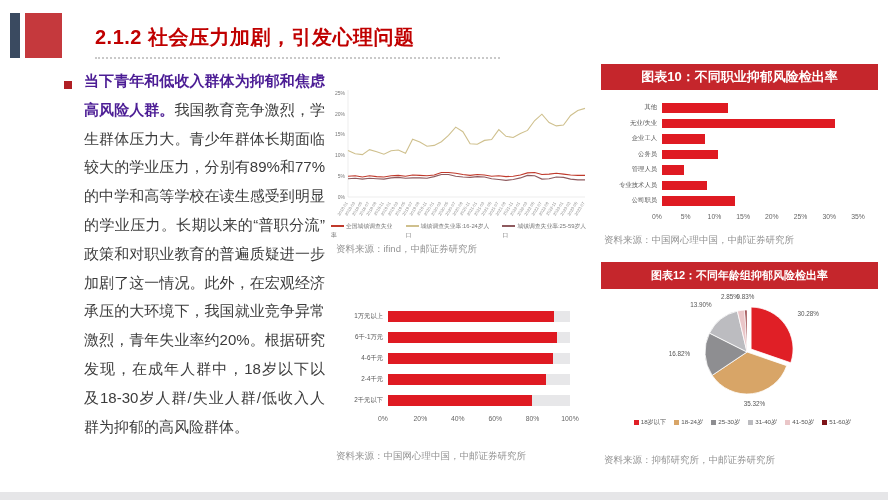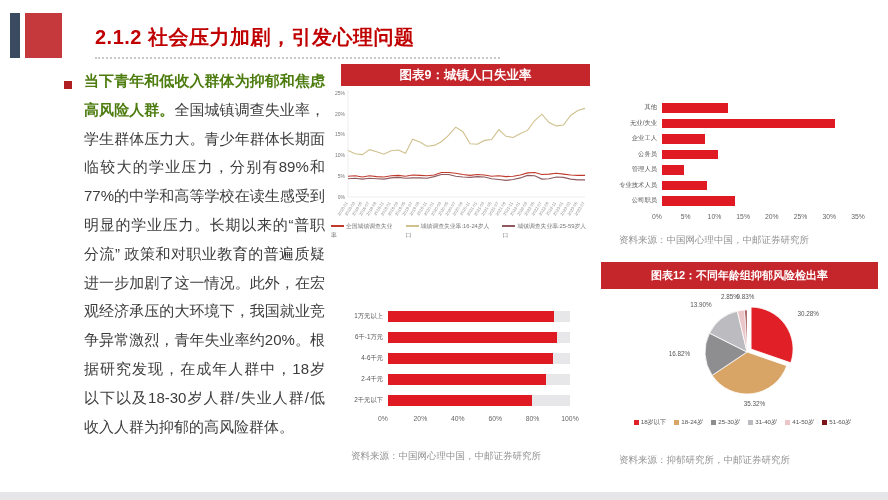--- a/index.html
+++ b/index.html
@@ -8,21 +8,21 @@
 
   
   .logo-dark{position:absolute;left:10px;top:13px;width:10px;height:45px;background:#3a4a60;}
   .logo-red{position:absolute;left:25px;top:13px;width:37px;height:45px;background:#c5393d;}
   .page-title{position:absolute;left:95px;top:24px;font-size:20px;font-weight:bold;color:#c00000;letter-spacing:.5px;}
   .dotted{position:absolute;left:95px;top:57px;width:405px;border-top:2px dotted #c9c9c9;}
 
   
   .bullet{position:absolute;left:64px;top:81px;width:8px;height:8px;background:#b01f24;}
   .para{position:absolute;left:84px;top:67px;width:241px;font-size:15px;line-height:28.8px;text-align:justify;color:#3c3c3c;}
-  .para b{color:#4d7c0f;}
+  .para b{color:#4c1d95;}
 
   
   .panel{position:absolute;}
   #p9{left:331px;top:62px;width:259px;height:196px;}
   #p10{left:599px;top:62px;width:287px;height:196px;}
   #p11{left:331px;top:262px;width:259px;height:208px;}
   #p12{left:599px;top:262px;width:287px;height:208px;}
 
   .banner{position:absolute;background:#c5262c;color:#ffffff;font-weight:bold;text-align:center;}
   #p9 .banner{left:10px;right:0;top:2px;height:22px;line-height:22px;font-size:12.5px;}
@@ -30,21 +30,21 @@
   #p11 .banner{left:2px;right:4px;top:0;height:27px;line-height:27px;font-size:13px;}
   #p12 .banner{left:2px;right:8px;top:0;height:27px;line-height:27px;font-size:11px;}
 
   .line-mount{position:absolute;left:0;right:1px;top:25px;}
   .legend{position:absolute;left:0;right:0;display:flex;justify-content:center;align-items:center;gap:9px;color:#777;font-size:5.8px;}
   #p9 .legend{top:160px;}
   #p12 .legend{top:156px;font-size:6.2px;gap:8px;color:#555;}
   .lmark{display:inline-block;width:13px;height:2px;margin-right:2px;vertical-align:middle;}
   .lsq{display:inline-block;width:5px;height:5px;margin-right:2px;vertical-align:middle;}
 
-  .source{position:absolute;left:20px;font-size:9.5px;color:#929292;}
+  .source{position:absolute;left:5px;font-size:9.5px;color:#929292;}
   #p9 .source{top:181px;}
   #p10 .source{top:172px;}
   #p11 .source{top:188px;}
   #p12 .source{top:192px;text-align:center;}
 
   
   .bars{position:absolute;}
   #p10 .bars{top:38px;left:4px;right:28px;}
   #p11 .bars{top:44px;left:6px;right:20px;}
   .brow{display:flex;align-items:center;}
@@ -68,24 +68,23 @@
 <body>
 
 <div id="slide">
 
   <div class="logo-dark"></div>
   <div class="logo-red"></div>
   <div class="page-title">2.1.2 社会压力加剧，引发心理问题</div>
   <div class="dotted"></div>
 
   <div class="bullet"></div>
-  <div class="para"><b>当下青年和低收入群体为抑郁和焦虑高风险人群。</b><span>全国城镇调查失业率，学生群体压力大。青少年群体长期面临较大的学业压力，分别有89%和77%的中学和高等学校在读生感受到明显的学业压力。长期以来的“普职分流” 政策和对职业教育的普遍质疑进一步加剧了这一情况。此外，在宏观经济承压的大环境下，我国就业竞争异常激烈，青年失业率约20%。根据研究发现，在成年人群中，18岁以下以及18-30岁人群/失业人群/低收入人群为抑郁的高风险群体。</span></div>
+  <div class="para"><b>当下青年和低收入群体为抑郁和焦虑高风险人群。</b><span>我国教育竞争激烈，学生群体压力大。青少年群体长期面临较大的学业压力，分别有89%和77%的中学和高等学校在读生感受到明显的学业压力。长期以来的“普职分流” 政策和对职业教育的普遍质疑进一步加剧了这一情况。此外，在宏观经济承压的大环境下，我国就业竞争异常激烈，青年失业率约20%。根据研究发现，在成年人群中，18岁以下以及18-30岁人群/失业人群/低收入人群为抑郁的高风险群体。</span></div>
 
   <div class="panel" id="p9">
-    <div class="banner">图表9：城镇人口失业率</div>
     <div class="line-mount"><svg viewBox="0 0 258 146" width="100%">
           <text x="14" y="7.8" text-anchor="end" font-size="5" fill="#777">25%</text>
           <text x="14" y="28.6" text-anchor="end" font-size="5" fill="#777">20%</text>
           <text x="14" y="49.4" text-anchor="end" font-size="5" fill="#777">15%</text>
           <text x="14" y="70.2" text-anchor="end" font-size="5" fill="#777">10%</text>
           <text x="14" y="91" text-anchor="end" font-size="5" fill="#777">5%</text>
           <text x="14" y="111.8" text-anchor="end" font-size="5" fill="#777">0%</text>
           <line x1="17" y1="3" x2="17" y2="110" stroke="#d8d8d8" stroke-width="0.5"></line>
           <line x1="17" y1="110" x2="254" y2="110" stroke="#d8d8d8" stroke-width="0.5"></line>
           <polyline points="17.0,89.2 24.2,88.8 31.4,90.0 38.5,88.8 45.7,89.6 52.9,90.0 60.1,88.8 67.3,88.4 74.5,89.2 81.6,88.0 88.8,88.4 96.0,88.8 103.2,88.0 110.4,85.5 117.5,85.5 124.7,86.3 131.9,87.5 139.1,88.4 146.3,87.5 153.5,88.0 160.6,89.2 167.8,88.8 175.0,89.6 182.2,89.2 189.4,88.0 196.5,85.9 203.7,85.5 210.9,87.5 218.1,87.1 225.3,86.3 232.5,87.1 239.6,88.0 246.8,88.4 254.0,88.4" fill="none" stroke="#c0392b" stroke-width="1.1"></polyline>
@@ -124,23 +123,25 @@
           <text x="232.45454545454547" y="116" font-size="4.2" fill="#888" text-anchor="end" transform="rotate(-58 232.45454545454547 116)">2023-01</text>
           <text x="239.63636363636363" y="116" font-size="4.2" fill="#888" text-anchor="end" transform="rotate(-58 239.63636363636363 116)">2023-03</text>
           <text x="246.8181818181818" y="116" font-size="4.2" fill="#888" text-anchor="end" transform="rotate(-58 246.8181818181818 116)">2023-05</text>
           <text x="254" y="116" font-size="4.2" fill="#888" text-anchor="end" transform="rotate(-58 254 116)">2023-07</text>
         </svg></div>
     <div class="legend">
         <span><span class="lmark" style="background: rgb(192, 57, 43);"></span><span>全国城镇调查失业率</span></span>
         <span><span class="lmark" style="background: rgb(207, 192, 142);"></span><span>城镇调查失业率:16-24岁人口</span></span>
         <span><span class="lmark" style="background: rgb(142, 90, 94);"></span><span>城镇调查失业率:25-59岁人口</span></span>
       </div>
+    <div class="source">资料来源：ifind，中邮证券研究所</div>
   </div>
 
   <div class="panel" id="p10">
+    <div class="banner">图表10：不同职业抑郁风险检出率</div>
     <div class="bars">
         <div class="brow">
           <div class="blabel" style="width: 54px;">其他</div>
           <div class="btrack">
             <div class="bbar" style="width: 33.7143%;"></div>
           </div>
         </div>
         <div class="brow">
           <div class="blabel" style="width: 54px;">无业/失业</div>
           <div class="btrack">

